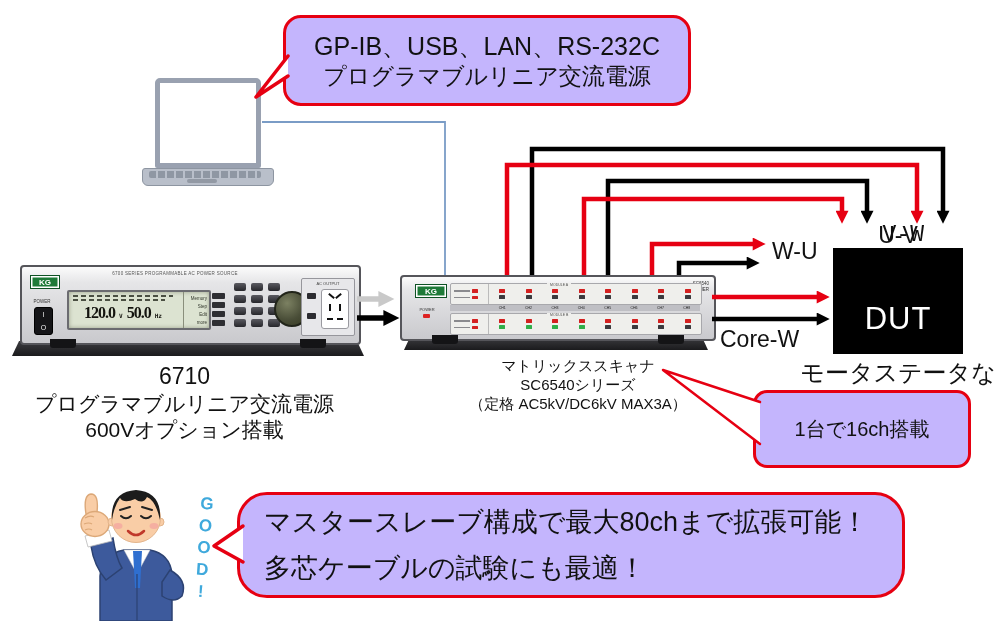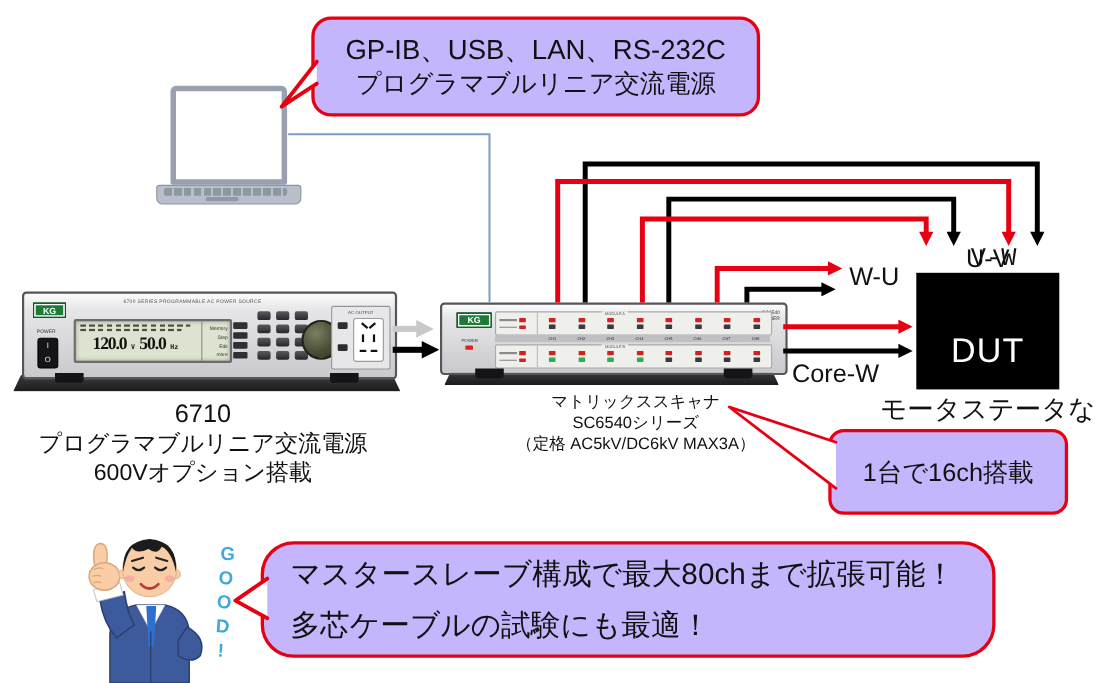--- a/index.html
+++ b/index.html
@@ -11,21 +11,21 @@
   
   .bubble{position:absolute;border:3.5px solid #e60012;background:#c4b5fd;border-radius:18px;
           display:flex;flex-direction:column;justify-content:center;align-items:center;z-index:5;}
   #if-bubble{left:283px;top:15px;width:402px;height:85px;}
   #if-bubble .l1{font-size:25px;line-height:1.25;}
   #if-bubble .l2{font-size:23px;line-height:1.25;}
   #feature-bubble{left:237px;top:492px;width:668px;height:106px;border-radius:30px;
                   align-items:flex-start;padding-left:24px;box-sizing:border-box;}
   #feature-bubble .l1,#feature-bubble .l2{font-size:27px;line-height:1.72;}
   #capacity-callout{left:753px;top:390px;width:212px;height:72px;border-radius:14px;border-width:3px;}
-  #capacity-callout .l1{font-size:23px;}
+  #capacity-callout .l1{font-size:20px;}
   .tail{position:absolute;z-index:6;pointer-events:none;}
 
   
   #laptop-screen{left:155px;top:78px;width:96px;height:80px;background:#fff;
                  border:5px solid #99a1b0;border-radius:5px 5px 2px 2px;z-index:2;}
   #laptop-base{left:142px;top:168px;width:130px;height:16px;background:#b9bfca;
                border:1px solid #8d95a1;border-radius:3px 3px 6px 6px;z-index:2;}
   #laptop-keys{left:6px;top:2px;width:112px;height:7px;border-radius:2px;
                background:repeating-linear-gradient(90deg,#8f97a3 0 7px,#b9bfca 7px 9px);}
   #laptop-pad{left:44px;top:10px;width:30px;height:4px;background:#9299a4;border-radius:3px;}

